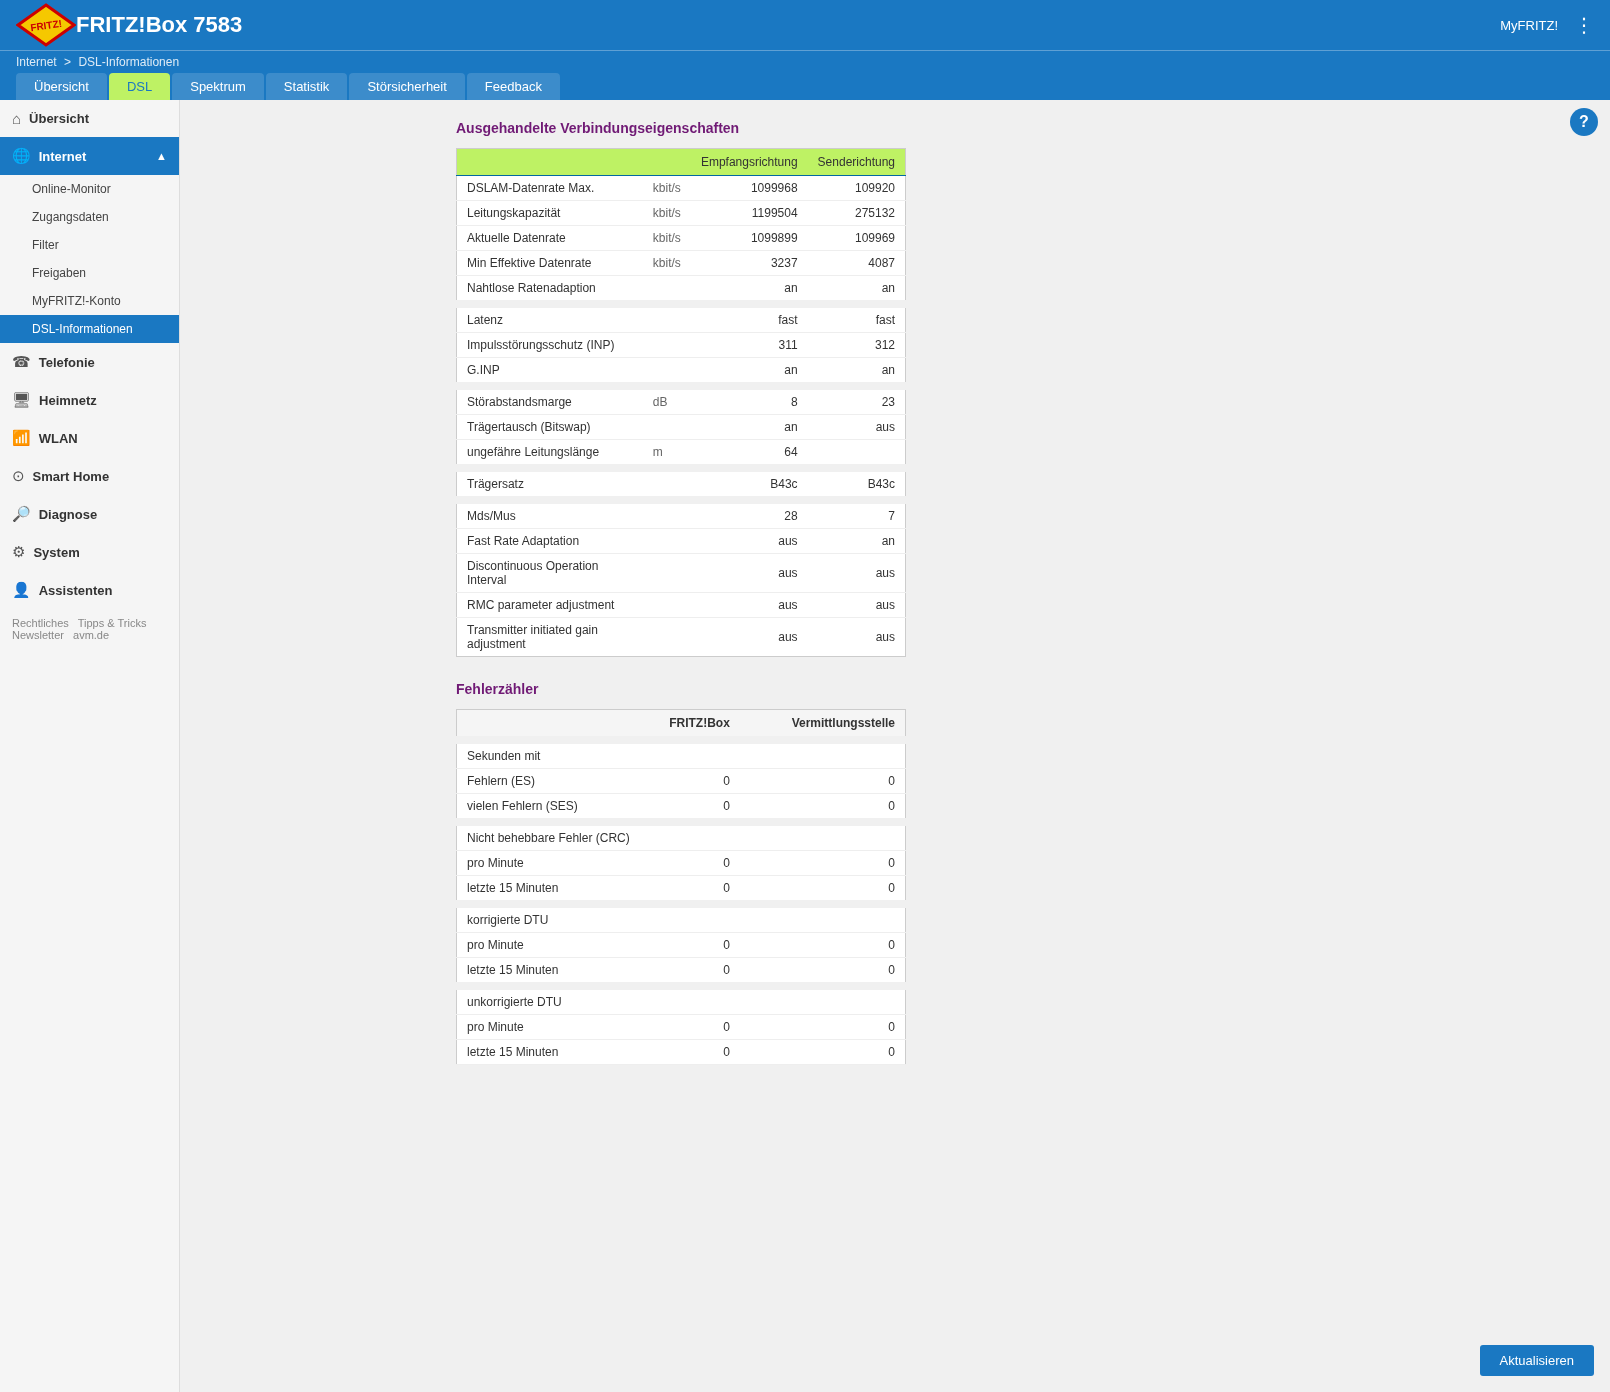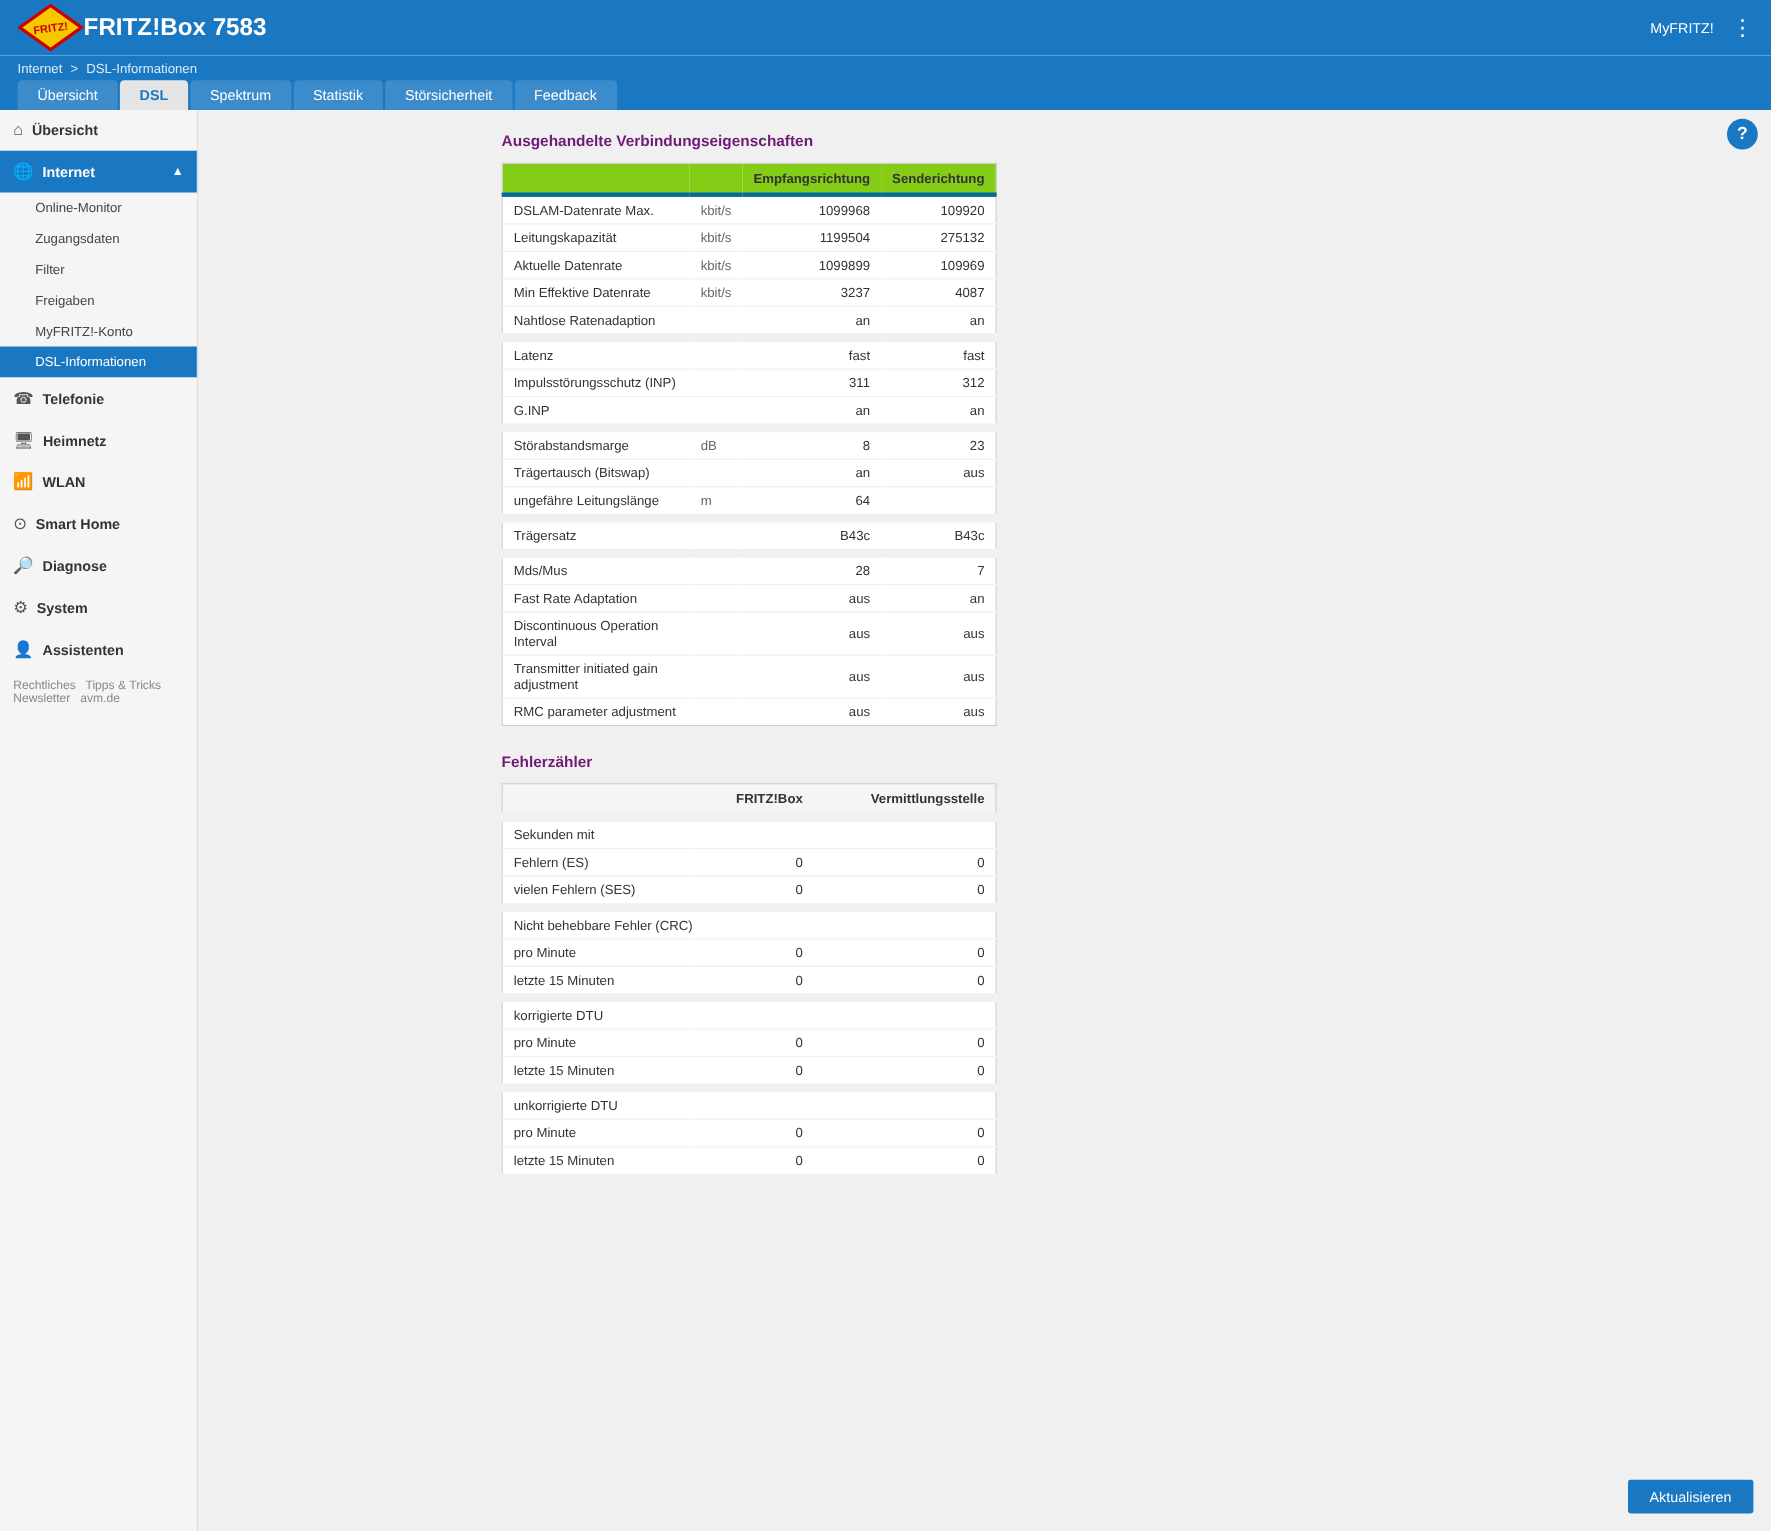--- a/index.html
+++ b/index.html
@@ -11,21 +11,21 @@
     .header-myfritz { color: white; font-size: 13px; margin-right: 16px; cursor: pointer; }
     .header-more { color: white; font-size: 20px; cursor: pointer; }
 
     
     .breadcrumb-bar { background: #1a78c2; padding: 4px 16px 0 16px; border-top: 1px solid rgba(255,255,255,0.3); }
     .breadcrumb { color: white; font-size: 12px; margin-bottom: 4px; }
     .breadcrumb span { opacity: 0.85; }
     .breadcrumb .sep { margin: 0 4px; }
     .tabs { display: flex; gap: 2px; }
     .tab { padding: 6px 18px; background: rgba(255,255,255,0.15); color: white; cursor: pointer; border-radius: 4px 4px 0 0; font-size: 13px; border: none; }
-    .tab.active { background: #e5e5e5; color: #1a78c2; font-weight: bold; }
+    .tab.active { background: #bef264; color: #1a78c2; font-weight: normal; }
 
     
     .layout { display: flex; flex: 1; overflow: hidden; }
 
     
     .sidebar { width: 180px; background: #f5f5f5; border-right: 1px solid #ddd; overflow-y: auto; flex-shrink: 0; }
     .sidebar-section-header { display: flex; align-items: center; padding: 10px 12px; font-size: 13px; color: #333; cursor: pointer; }
     .sidebar-section-header .icon { margin-right: 8px; font-size: 15px; color: #555; }
     .sidebar-section-header .label { flex: 1; font-weight: normal; }
     .sidebar-section-header.top-level .label { font-weight: bold; }
@@ -40,21 +40,21 @@
     
     .main { flex: 1; overflow-y: auto; background: #f0f0f0; padding: 16px; position: relative; }
 
     
     .help-btn { position: absolute; top: 8px; right: 12px; width: 28px; height: 28px; border-radius: 50%; background: #1a78c2; color: white; display: flex; align-items: center; justify-content: center; font-size: 16px; font-weight: bold; cursor: pointer; }
 
     .section-title { font-size: 14px; font-weight: bold; color: #701a75; margin-bottom: 12px; margin-top: 4px; }
 
     
     .data-table { width: 450px; border-collapse: collapse; background: white; border: 1px solid #ccc; margin-bottom: 24px; }
-    .data-table th { background: #84cc16; padding: 6px 10px; text-align: right; font-weight: bold; font-size: 12px; border-bottom: 4px solid #0369a1; color: #333; }
+    .data-table th { background: #bef264; padding: 6px 10px; text-align: right; font-weight: normal; font-size: 12px; border-bottom: 1px solid #0369a1; color: #333; }
     .data-table th:first-child { text-align: left; }
     .data-table td { padding: 5px 10px; font-size: 12px; color: #333; border-bottom: 1px solid #eee; }
     .data-table td.label-col { color: #333; }
     .data-table td.unit-col { color: #666; text-align: left; }
     .data-table td.value-col { text-align: right; }
     .data-table tr.group-start td { border-top: 8px solid #f0f0f0; }
     .data-table tr:last-child td { border-bottom: none; }
 
     
     .error-table { width: 450px; border-collapse: collapse; background: white; border: 1px solid #ccc; margin-bottom: 24px; }
@@ -255,27 +255,27 @@
               <td class="value-col">aus</td>
               <td class="value-col">an</td>
             </tr>
             <tr>
               <td class="label-col">Discontinuous Operation Interval</td>
               <td class="unit-col"></td>
               <td class="value-col">aus</td>
               <td class="value-col">aus</td>
             </tr>
             <tr>
+              <td class="label-col">RMC parameter adjustment</td>
+              <td class="unit-col"></td>
+              <td class="value-col">aus</td>
+              <td class="value-col">aus</td>
+            </tr>
+            <tr>
               <td class="label-col">Transmitter initiated gain adjustment</td>
-              <td class="unit-col"></td>
-              <td class="value-col">aus</td>
-              <td class="value-col">aus</td>
-            </tr>
-            <tr>
-              <td class="label-col">RMC parameter adjustment</td>
               <td class="unit-col"></td>
               <td class="value-col">aus</td>
               <td class="value-col">aus</td>
             </tr>
           </tbody>
         </table>
 
       <div class="section-title">Fehlerzähler</div>
       <table class="error-table" id="error-table">
           <thead>

